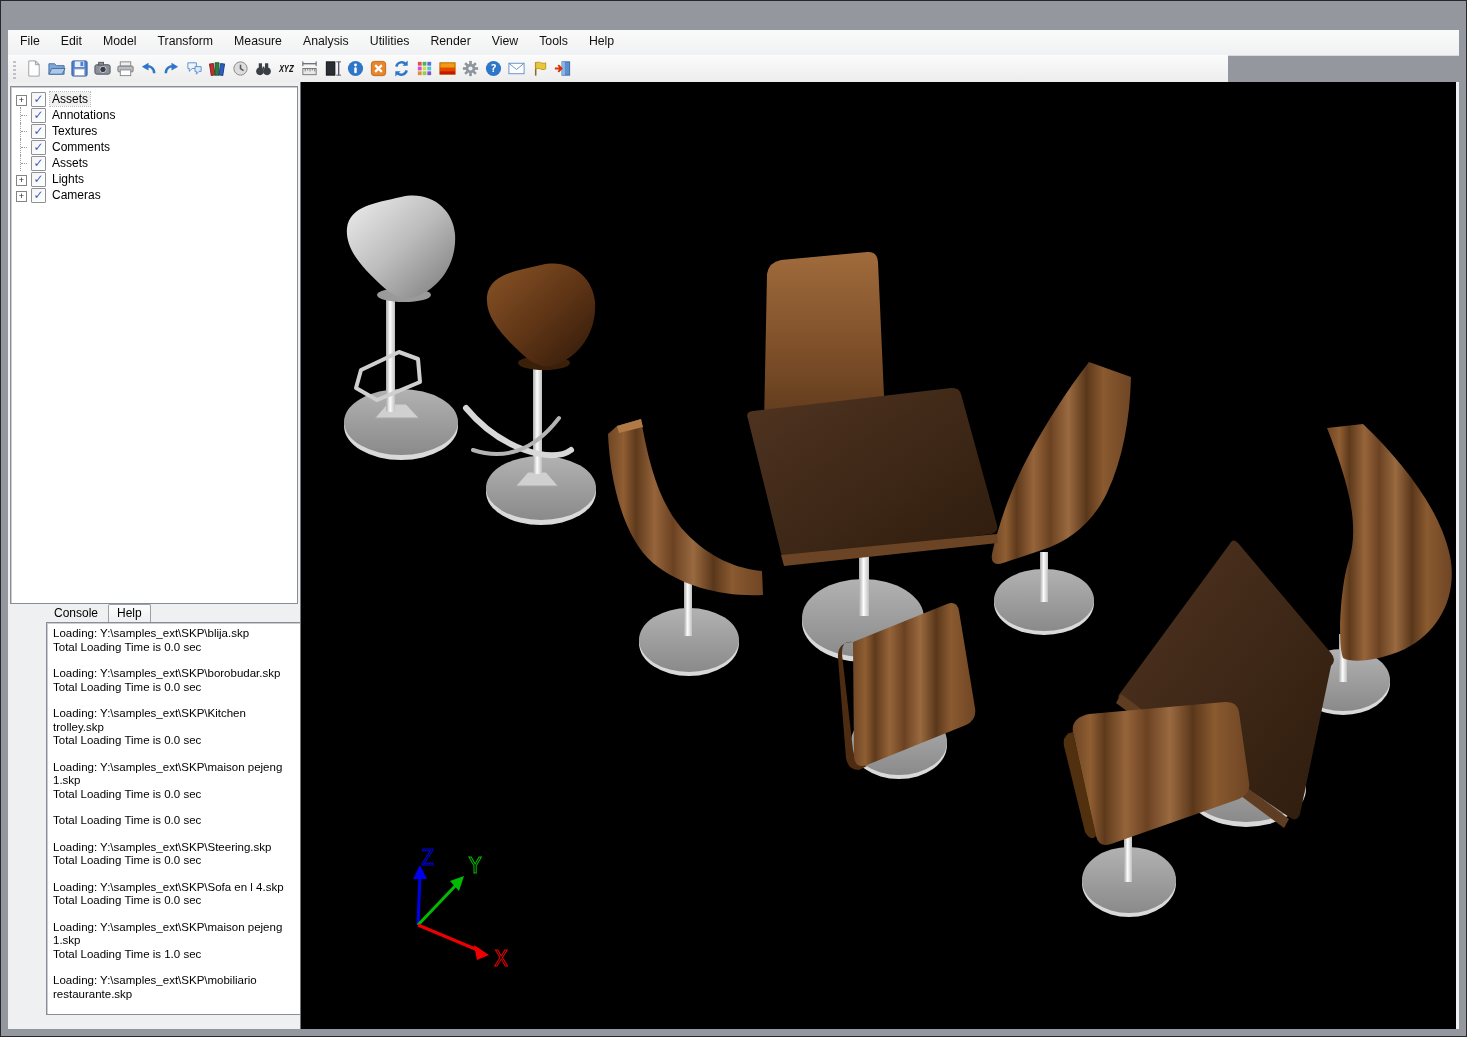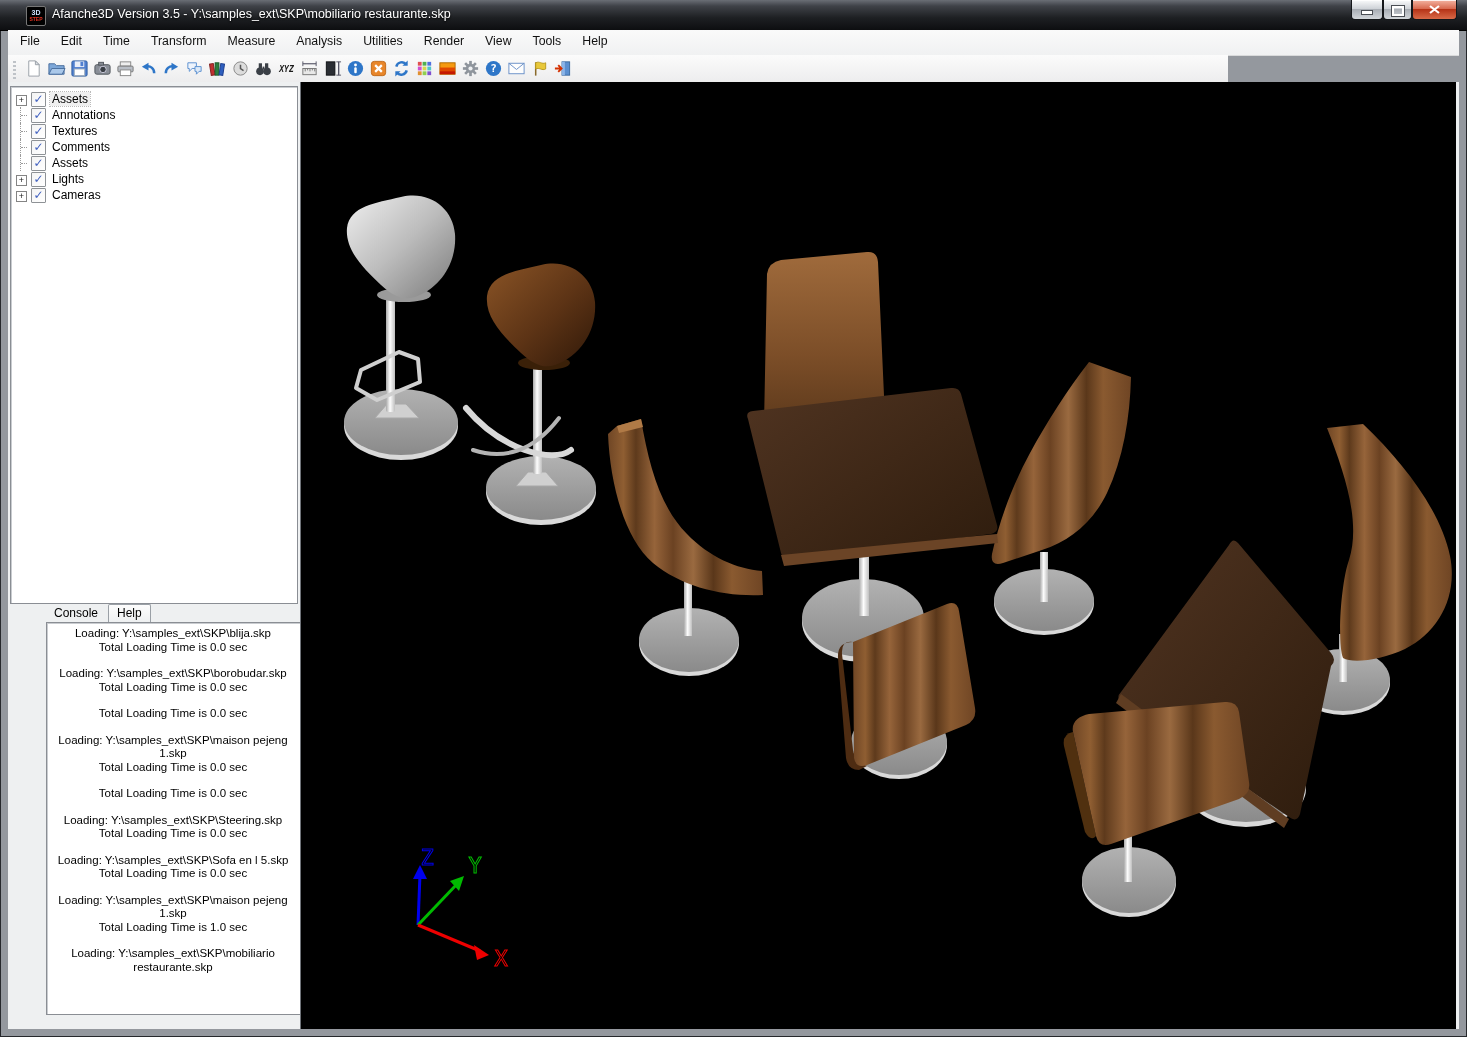--- a/index.html
+++ b/index.html
@@ -55,21 +55,21 @@
   .tlabel.sel{background:#f0f0f0;outline:1px dotted #bbb;}
   
   #consolewrap{position:absolute;left:2px;top:521px;width:286px;height:412px;padding-left:36px;}
   #tabrow{height:19px;display:flex;align-items:flex-end;}
   .tab{font-size:12px;color:#000;padding:1px 8px 2px 8px;}
   .tab.inactive{border:1px solid #9aa0a6;border-bottom:none;border-radius:2px 2px 0 0;
     background:linear-gradient(180deg,#fdfdfd,#eef0f1);margin-left:2px;}
   #logbox{position:relative;margin-top:0;width:284px;height:391px;background:#fff;
     border:1px solid #8a8e94;box-shadow:inset 1px 1px 0 #c9ccd0;overflow:hidden;}
   #logtext{position:absolute;left:6px;top:4px;width:240px;font-size:11.5px;line-height:13.5px;color:#000;}
-  .logentry{margin-bottom:13px;word-wrap:break-word;text-align:center;}
+  .logentry{margin-bottom:13px;word-wrap:break-word;}
   
   #vsb{position:absolute;right:1px;top:1px;width:17px;height:388px;background:#f2f3f4;border-left:1px solid #e0e0e0;}
   .sb-btn{position:absolute;left:0;width:17px;height:17px;background:linear-gradient(180deg,#fdfdfd,#e4e6e8);
     border:1px solid #c7cacd;box-sizing:border-box;display:flex;align-items:center;justify-content:center;}
   .sb-up{top:0}.sb-down{bottom:0}
   .tri-up{width:0;height:0;border-left:4px solid transparent;border-right:4px solid transparent;border-bottom:5px solid #4e5458;}
   .tri-down{width:0;height:0;border-left:4px solid transparent;border-right:4px solid transparent;border-top:5px solid #4e5458;}
   #sb-thumb{position:absolute;left:1px;top:203px;width:14px;height:163px;
     background:linear-gradient(90deg,#f6f6f6,#dddfe1);border:1px solid #aeb2b6;border-radius:1px;}
   #sb-grip{position:absolute;left:3px;top:75px;width:8px;height:9px;
@@ -78,45 +78,25 @@
   #viewport{position:absolute;left:292px;top:0;width:1155px;height:947px;background:#000;
     border-left:1px solid #6f7control3;}
   #viewport{border-left:1px solid #70747a;}
   svg text{font-family:"DejaVu Sans Mono",monospace;}
 </style>
 </head>
 <body>
 
 <div id="win">
 
-  <div id="titlebar">
-    <div id="appicon">
-      <span class="l1">3D</span>
-      <span class="l2">STEP</span>
-    </div>
-    <div id="wtitle">Afanche3D Version 3.5 - Y:\samples_ext\SKP\mobiliario restaurante.skp</div>
-    <div id="caps">
-      <div class="cap min">
-          <div class="glyph-min"></div>
-        </div>
-      <div class="cap max">
-          <div class="glyph-max"></div>
-        </div>
-      <div class="cap close">
-        <svg width="11" height="9" viewBox="0 0 11 9">
-            <path d="M1 1l9 7M10 1L1 8" stroke="#fff" stroke-width="2.2"></path>
-          </svg>
-      </div>
-    </div>
-  </div>
 
   <div id="menubar">
       <span class="menu-item">File</span>
       <span class="menu-item">Edit</span>
-      <span class="menu-item">Time</span>
+      <span class="menu-item">Model</span>
       <span class="menu-item">Transform</span>
       <span class="menu-item">Measure</span>
       <span class="menu-item">Analysis</span>
       <span class="menu-item">Utilities</span>
       <span class="menu-item">Render</span>
       <span class="menu-item">View</span>
       <span class="menu-item">Tools</span>
       <span class="menu-item">Help</span>
     </div>
 
@@ -370,35 +350,36 @@
           <div id="logtext">
               <div class="logentry">
                 <div>Loading: Y:\samples_ext\SKP\blija.skp</div>
                 <div>Total Loading Time is 0.0 sec</div>
               </div>
               <div class="logentry">
                 <div>Loading: Y:\samples_ext\SKP\borobudar.skp</div>
                 <div>Total Loading Time is 0.0 sec</div>
               </div>
               <div class="logentry">
+                <div>Loading: Y:\samples_ext\SKP\Kitchen trolley.skp</div>
                 <div>Total Loading Time is 0.0 sec</div>
               </div>
               <div class="logentry">
                 <div>Loading: Y:\samples_ext\SKP\maison pejeng 1.skp</div>
                 <div>Total Loading Time is 0.0 sec</div>
               </div>
               <div class="logentry">
                 <div>Total Loading Time is 0.0 sec</div>
               </div>
               <div class="logentry">
                 <div>Loading: Y:\samples_ext\SKP\Steering.skp</div>
                 <div>Total Loading Time is 0.0 sec</div>
               </div>
               <div class="logentry">
-                <div>Loading: Y:\samples_ext\SKP\Sofa en l 5.skp</div>
+                <div>Loading: Y:\samples_ext\SKP\Sofa en l 4.skp</div>
                 <div>Total Loading Time is 0.0 sec</div>
               </div>
               <div class="logentry">
                 <div>Loading: Y:\samples_ext\SKP\maison pejeng 1.skp</div>
                 <div>Total Loading Time is 1.0 sec</div>
               </div>
               <div class="logentry">
                 <div>Loading: Y:\samples_ext\SKP\mobiliario restaurante.skp</div>
               </div>
             </div>

